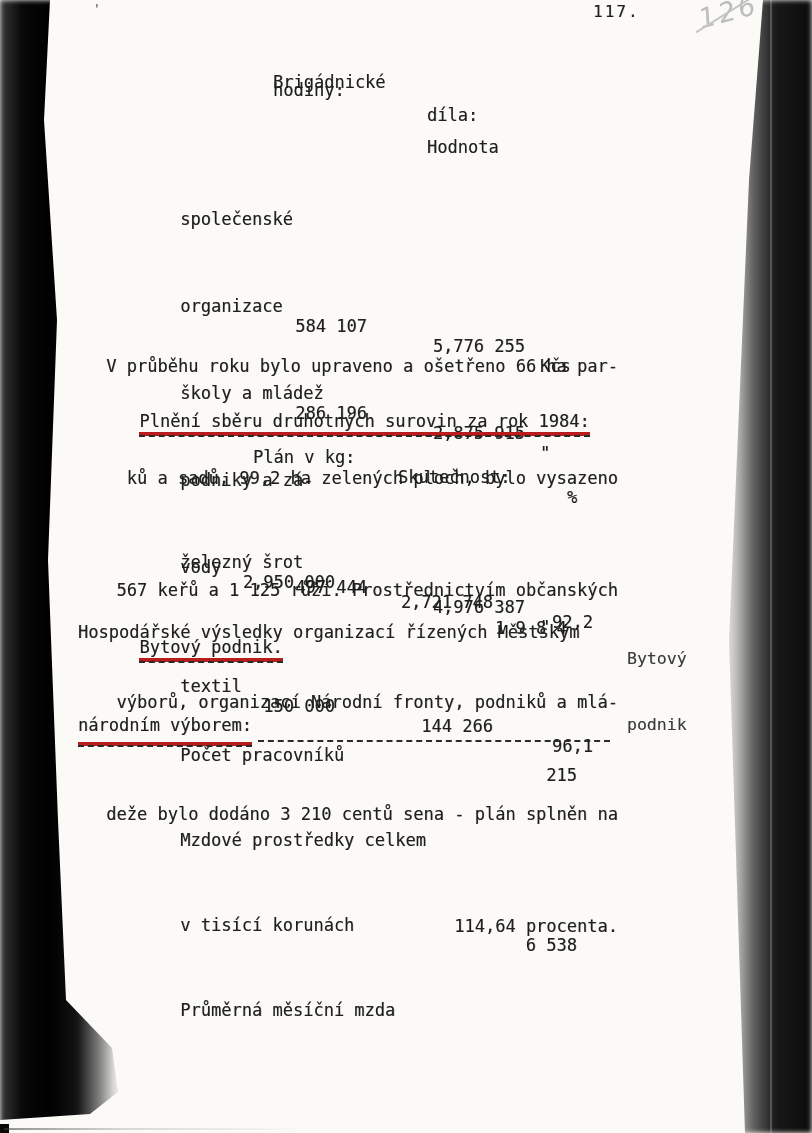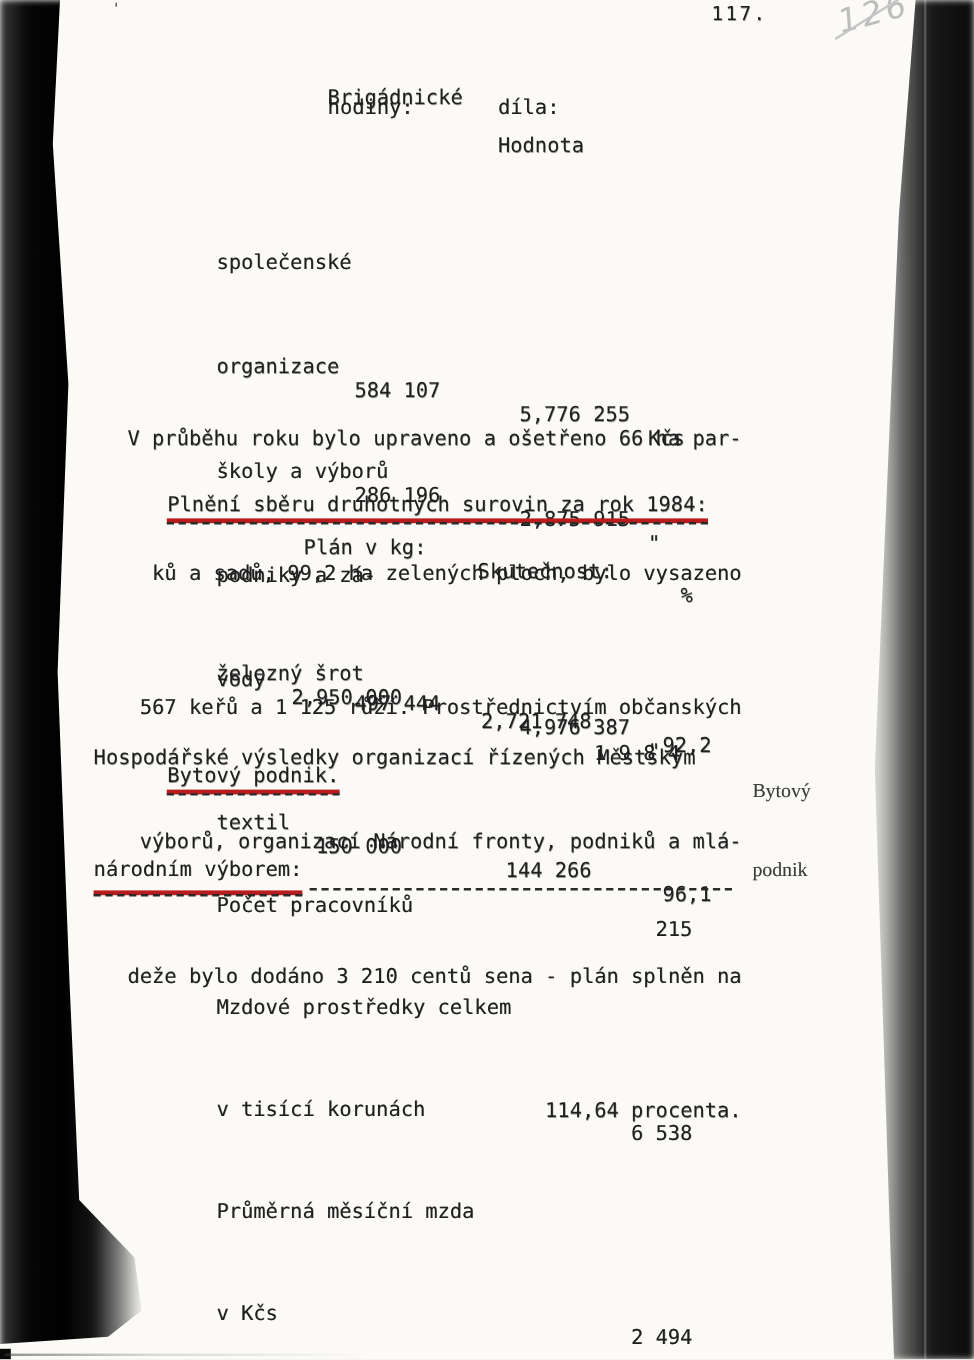--- a/index.html
+++ b/index.html
@@ -54,21 +54,21 @@
   .handwritten::after{
     content:"";position:absolute;left:-8px;top:15px;width:78px;height:2px;
     background:#c6c6c6;transform:rotate(-17deg);
   }
   
   .content{position:absolute;left:78px;top:0;width:540px;}
   .abs{position:absolute;}
   
   .vol-head{position:absolute;top:52px;left:0;width:540px;height:56px;}
   .vol-head .c1{position:absolute;left:195px;}
-  .vol-head .c2{position:absolute;left:337px;}
+  .vol-head .c2{position:absolute;left:349px;margin-top:25px;}
   .vol-head .l2{top:28px;}
   .vol-rows{position:absolute;top:109px;left:0;width:540px;}
   .vol-row{position:relative;height:27px;}
   .vol-row .hours{position:absolute;left:165px;width:124px;text-align:right;}
   .vol-row .val{position:absolute;left:320px;width:127px;text-align:right;}
   .vol-row .unit{position:absolute;left:462px;}
   
   .para{position:absolute;top:240px;left:0;width:540px;line-height:28px;text-align:right;}
   .para span{display:block;}
   
@@ -99,21 +99,21 @@
   .hous-title-row .year{position:absolute;left:417px;top:1px;}
   .hous-rows{position:absolute;top:645px;left:0;width:540px;}
   .hous-row{position:relative;height:25px;}
   .hous-row .val{position:absolute;left:280px;width:219px;text-align:right;}
   .hous-row .val:empty{display:none;}
   .margin-note{
     position:absolute;left:627px;top:604px;
     font-size:16.5px;line-height:22px;color:#3c3c3c;
     text-shadow:0.3px 0.3px 0 rgba(60,60,60,.4);
   }
-  .margin-note span{display:block;font-family:Liberation Serif, serif;}
+  .margin-note span{display:block;}
 </style>
 </head>
 <body>
 
 <div class="page">
 
   <div class="band-left"></div>
   <div class="band-right"></div>
   <div class="band-right-streak"></div>
   <div class="corner-mark"></div>
@@ -142,21 +142,21 @@
         </div>
       
         <div class="vol-row">
           <span class="label">organizace</span>
           <span class="hours">584 107</span>
           <span class="val">5,776 255</span>
           <span class="unit">Kčs</span>
         </div>
       
         <div class="vol-row">
-          <span class="label">školy a výborů</span>
+          <span class="label">školy a mládež</span>
           <span class="hours">286 196</span>
           <span class="val">2,875 915</span>
           <span class="unit">"</span>
         </div>
       
         <div class="vol-row">
           <span class="label">podniky a zá-</span>
           <span class="hours"></span>
           <span class="val"></span>
           <span class="unit"></span>
@@ -242,24 +242,20 @@
         <div class="hous-row">
           <span class="label">v tisící korunách</span>
           <span class="val">6 538</span>
         </div>
       
         <div class="hous-row">
           <span class="label">Průměrná měsíční mzda</span>
           
         </div>
       
-        <div class="hous-row">
-          <span class="label">v Kčs</span>
-          <span class="val">2 494</span>
-        </div>
       
         
       
         
       
         
       
         
       
         

